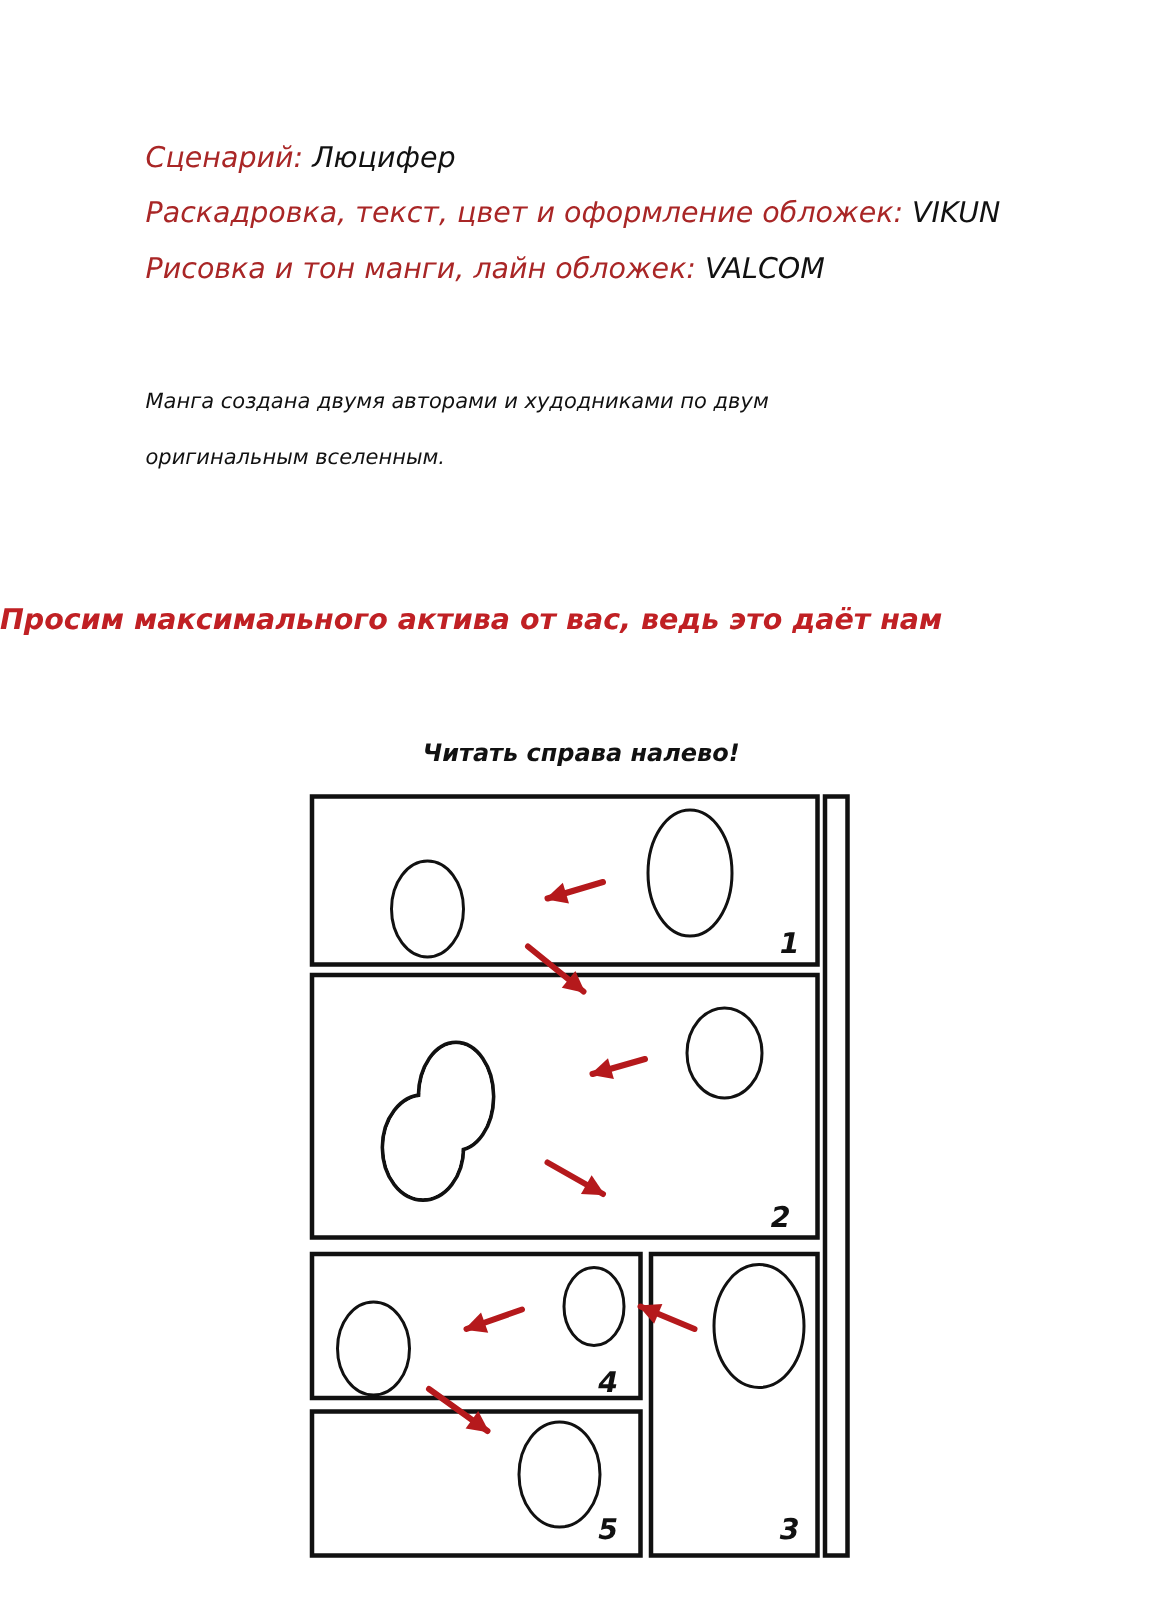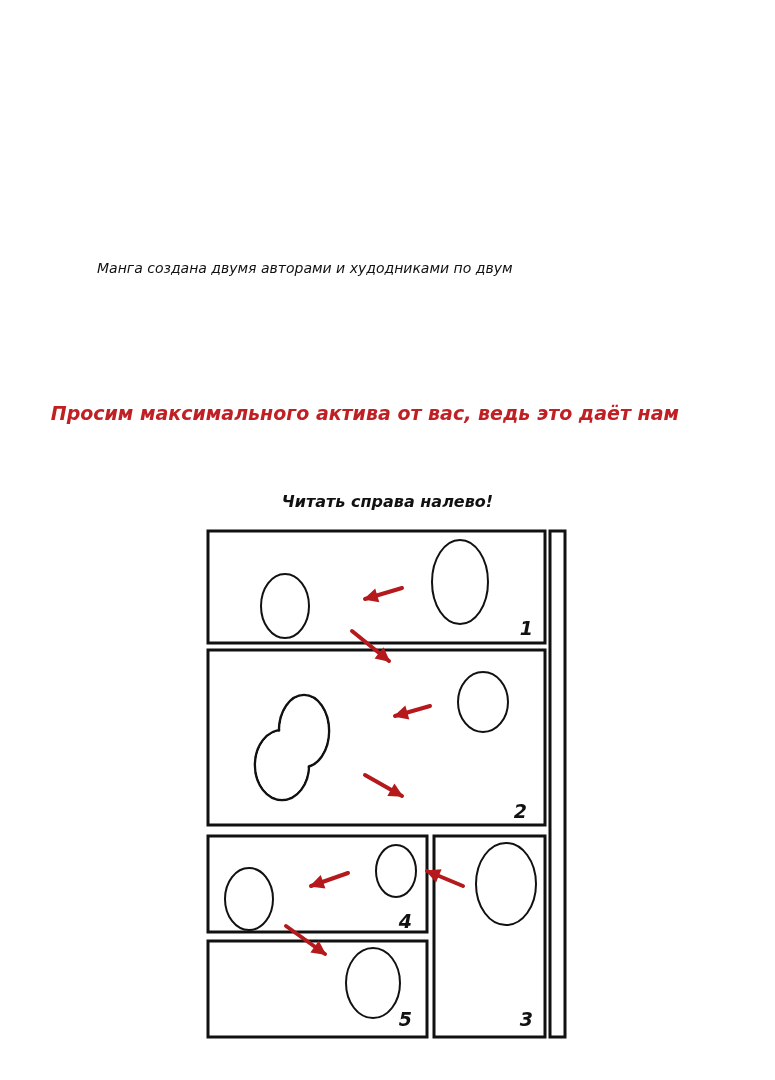--- a/index.html
+++ b/index.html
@@ -26,21 +26,21 @@
   .credits .value{color:var(--ink);margin-left:6px;}
 
   .description{
     position:absolute;left:97px;top:250px;
     font-size:14px;font-style:italic;line-height:37px;
     color:var(--ink);white-space:nowrap;
   }
 
   .motivation{
     position:absolute;left:0;width:679px;top:396px;
-    text-align:right;font-size:19px;font-weight:bold;font-style:italic;
+    text-align:left;font-size:19px;font-weight:bold;font-style:italic;
     line-height:34px;color:var(--motivation-red);white-space:nowrap;
   }
 
   .reading-note{
     position:absolute;left:0;width:775px;top:492px;
     text-align:center;font-size:16px;font-weight:bold;font-style:italic;
     color:var(--ink);white-space:nowrap;
   }
 
   .diagram{
@@ -56,23 +56,35 @@
     font-family:"DejaVu Sans", sans-serif;
     font-size:19px;font-weight:bold;font-style:italic;
     fill:var(--ink);text-anchor:end;
   }
 </style>
 </head>
 <body>
 
 <div class="page">
 
+  <div class="credits">
+    <div>
+      <span class="label">Сценарий:</span><span class="value">Люцифер</span>
+    </div>
+    <div>
+      <span class="label">Раскадровка, текст, цвет и оформление обложек:</span><span class="value">VIKUN</span>
+    </div>
+    <div>
+      <span class="label">Рисовка и тон манги, лайн обложек:</span><span class="value">VALCOM</span>
+    </div>
+  </div>
 
   <div class="description">
     <div>Манга создана двумя авторами и худодниками по двум</div>
+    <div>оригинальным вселенным.</div>
   </div>
 
   <div class="motivation">
     <div>Просим максимального актива от вас, ведь это даёт нам</div>
   </div>
 
   <div class="reading-note">Читать справа налево!</div>
 
   <svg class="diagram" viewBox="0 0 362 514" xmlns="http://www.w3.org/2000/svg">
     <defs>

